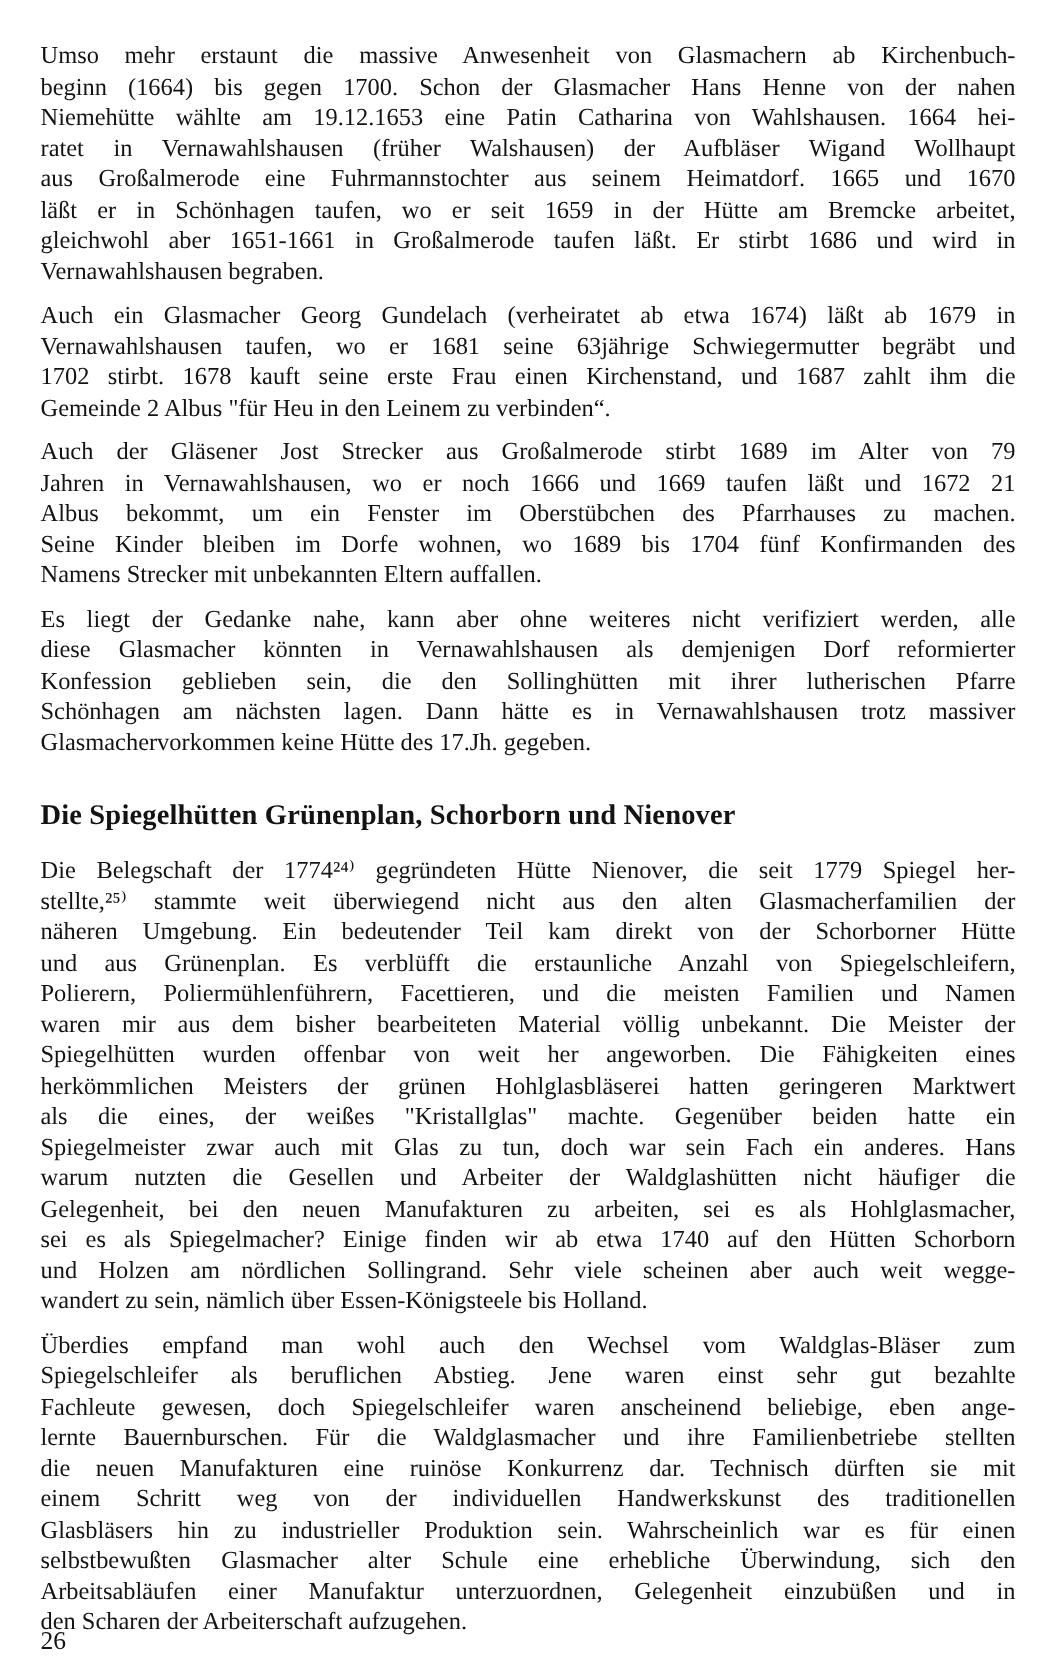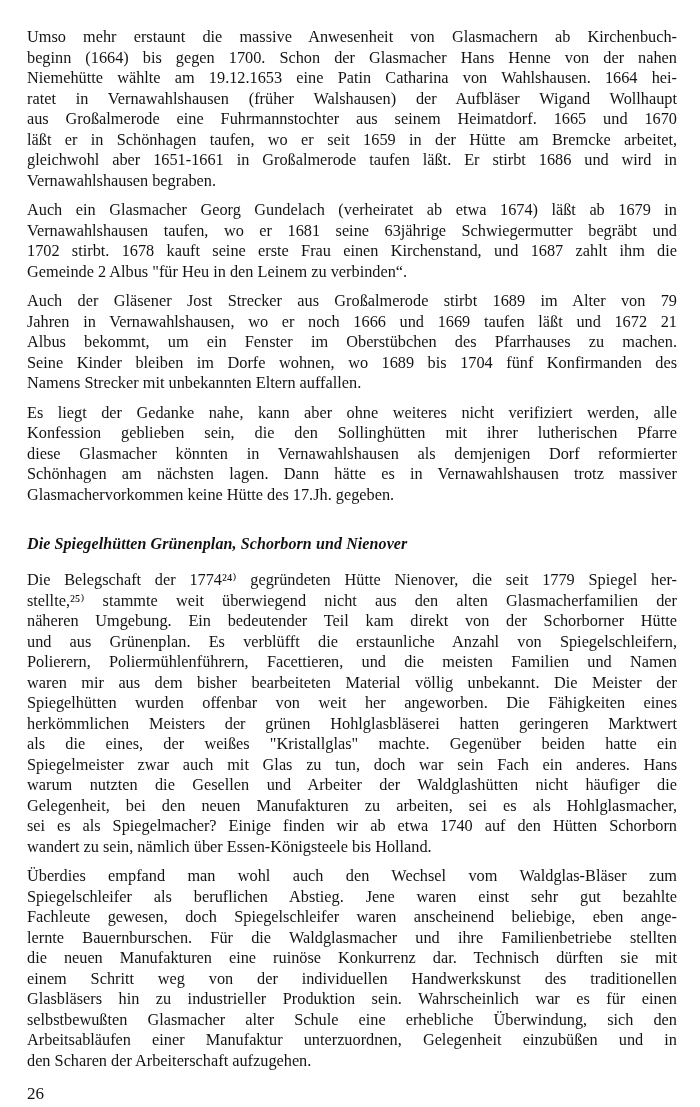--- a/index.html
+++ b/index.html
@@ -31,27 +31,26 @@
   }
   .para .line {
     text-align: justify;
     text-align-last: justify;
     white-space: normal;
   }
   .para .line:last-child {
     text-align-last: left;
   }
   .section-heading {
-    font-size: 16px;
+    font-size: 19px;
     font-weight: bold;
     line-height: 24px;
     margin-top: 27px;
     margin-bottom: 14px;
     letter-spacing: 0.1px;
-    font-style: italic;
   }
   .page-number {
     position: absolute;
     left: 27px;
     top: 1084px;
     font-size: 17px;
     line-height: 20px;
   }
 </style>
 </head>
@@ -77,40 +76,41 @@
       </div>
       <div class="para">
         <div class="line">Auch der Gläsener Jost Strecker aus Großalmerode stirbt 1689 im Alter von 79</div>
         <div class="line">Jahren in Vernawahlshausen, wo er noch 1666 und 1669 taufen läßt und 1672 21</div>
         <div class="line">Albus bekommt, um ein Fenster im Oberstübchen des Pfarrhauses zu machen.</div>
         <div class="line">Seine Kinder bleiben im Dorfe wohnen, wo 1689 bis 1704 fünf Konfirmanden des</div>
         <div class="line">Namens Strecker mit unbekannten Eltern auffallen.</div>
       </div>
       <div class="para">
         <div class="line">Es liegt der Gedanke nahe, kann aber ohne weiteres nicht verifiziert werden, alle</div>
+        <div class="line">diese Glasmacher könnten in Vernawahlshausen als demjenigen Dorf reformierter</div>
         <div class="line">Konfession geblieben sein, die den Sollinghütten mit ihrer lutherischen Pfarre</div>
-        <div class="line">diese Glasmacher könnten in Vernawahlshausen als demjenigen Dorf reformierter</div>
         <div class="line">Schönhagen am nächsten lagen. Dann hätte es in Vernawahlshausen trotz massiver</div>
         <div class="line">Glasmachervorkommen keine Hütte des 17.Jh. gegeben.</div>
       </div>
       <h2 class="section-heading">Die Spiegelhütten Grünenplan, Schorborn und Nienover</h2>
       <div class="para">
         <div class="line">Die Belegschaft der 1774²⁴⁾ gegründeten Hütte Nienover, die seit 1779 Spiegel her-</div>
         <div class="line">stellte,²⁵⁾ stammte weit überwiegend nicht aus den alten Glasmacherfamilien der</div>
         <div class="line">näheren Umgebung. Ein bedeutender Teil kam direkt von der Schorborner Hütte</div>
         <div class="line">und aus Grünenplan. Es verblüfft die erstaunliche Anzahl von Spiegelschleifern,</div>
         <div class="line">Polierern, Poliermühlenführern, Facettieren, und die meisten Familien und Namen</div>
         <div class="line">waren mir aus dem bisher bearbeiteten Material völlig unbekannt. Die Meister der</div>
         <div class="line">Spiegelhütten wurden offenbar von weit her angeworben. Die Fähigkeiten eines</div>
         <div class="line">herkömmlichen Meisters der grünen Hohlglasbläserei hatten geringeren Marktwert</div>
         <div class="line">als die eines, der weißes "Kristallglas" machte. Gegenüber beiden hatte ein</div>
         <div class="line">Spiegelmeister zwar auch mit Glas zu tun, doch war sein Fach ein anderes. Hans</div>
         <div class="line">warum nutzten die Gesellen und Arbeiter der Waldglashütten nicht häufiger die</div>
         <div class="line">Gelegenheit, bei den neuen Manufakturen zu arbeiten, sei es als Hohlglasmacher,</div>
         <div class="line">sei es als Spiegelmacher? Einige finden wir ab etwa 1740 auf den Hütten Schorborn</div>
+        <div class="line">und Holzen am nördlichen Sollingrand. Sehr viele scheinen aber auch weit wegge-</div>
         <div class="line">wandert zu sein, nämlich über Essen-Königsteele bis Holland.</div>
       </div>
       <div class="para">
         <div class="line">Überdies empfand man wohl auch den Wechsel vom Waldglas-Bläser zum</div>
         <div class="line">Spiegelschleifer als beruflichen Abstieg. Jene waren einst sehr gut bezahlte</div>
         <div class="line">Fachleute gewesen, doch Spiegelschleifer waren anscheinend beliebige, eben ange-</div>
         <div class="line">lernte Bauernburschen. Für die Waldglasmacher und ihre Familienbetriebe stellten</div>
         <div class="line">die neuen Manufakturen eine ruinöse Konkurrenz dar. Technisch dürften sie mit</div>
         <div class="line">einem Schritt weg von der individuellen Handwerkskunst des traditionellen</div>
         <div class="line">Glasbläsers hin zu industrieller Produktion sein. Wahrscheinlich war es für einen</div>

